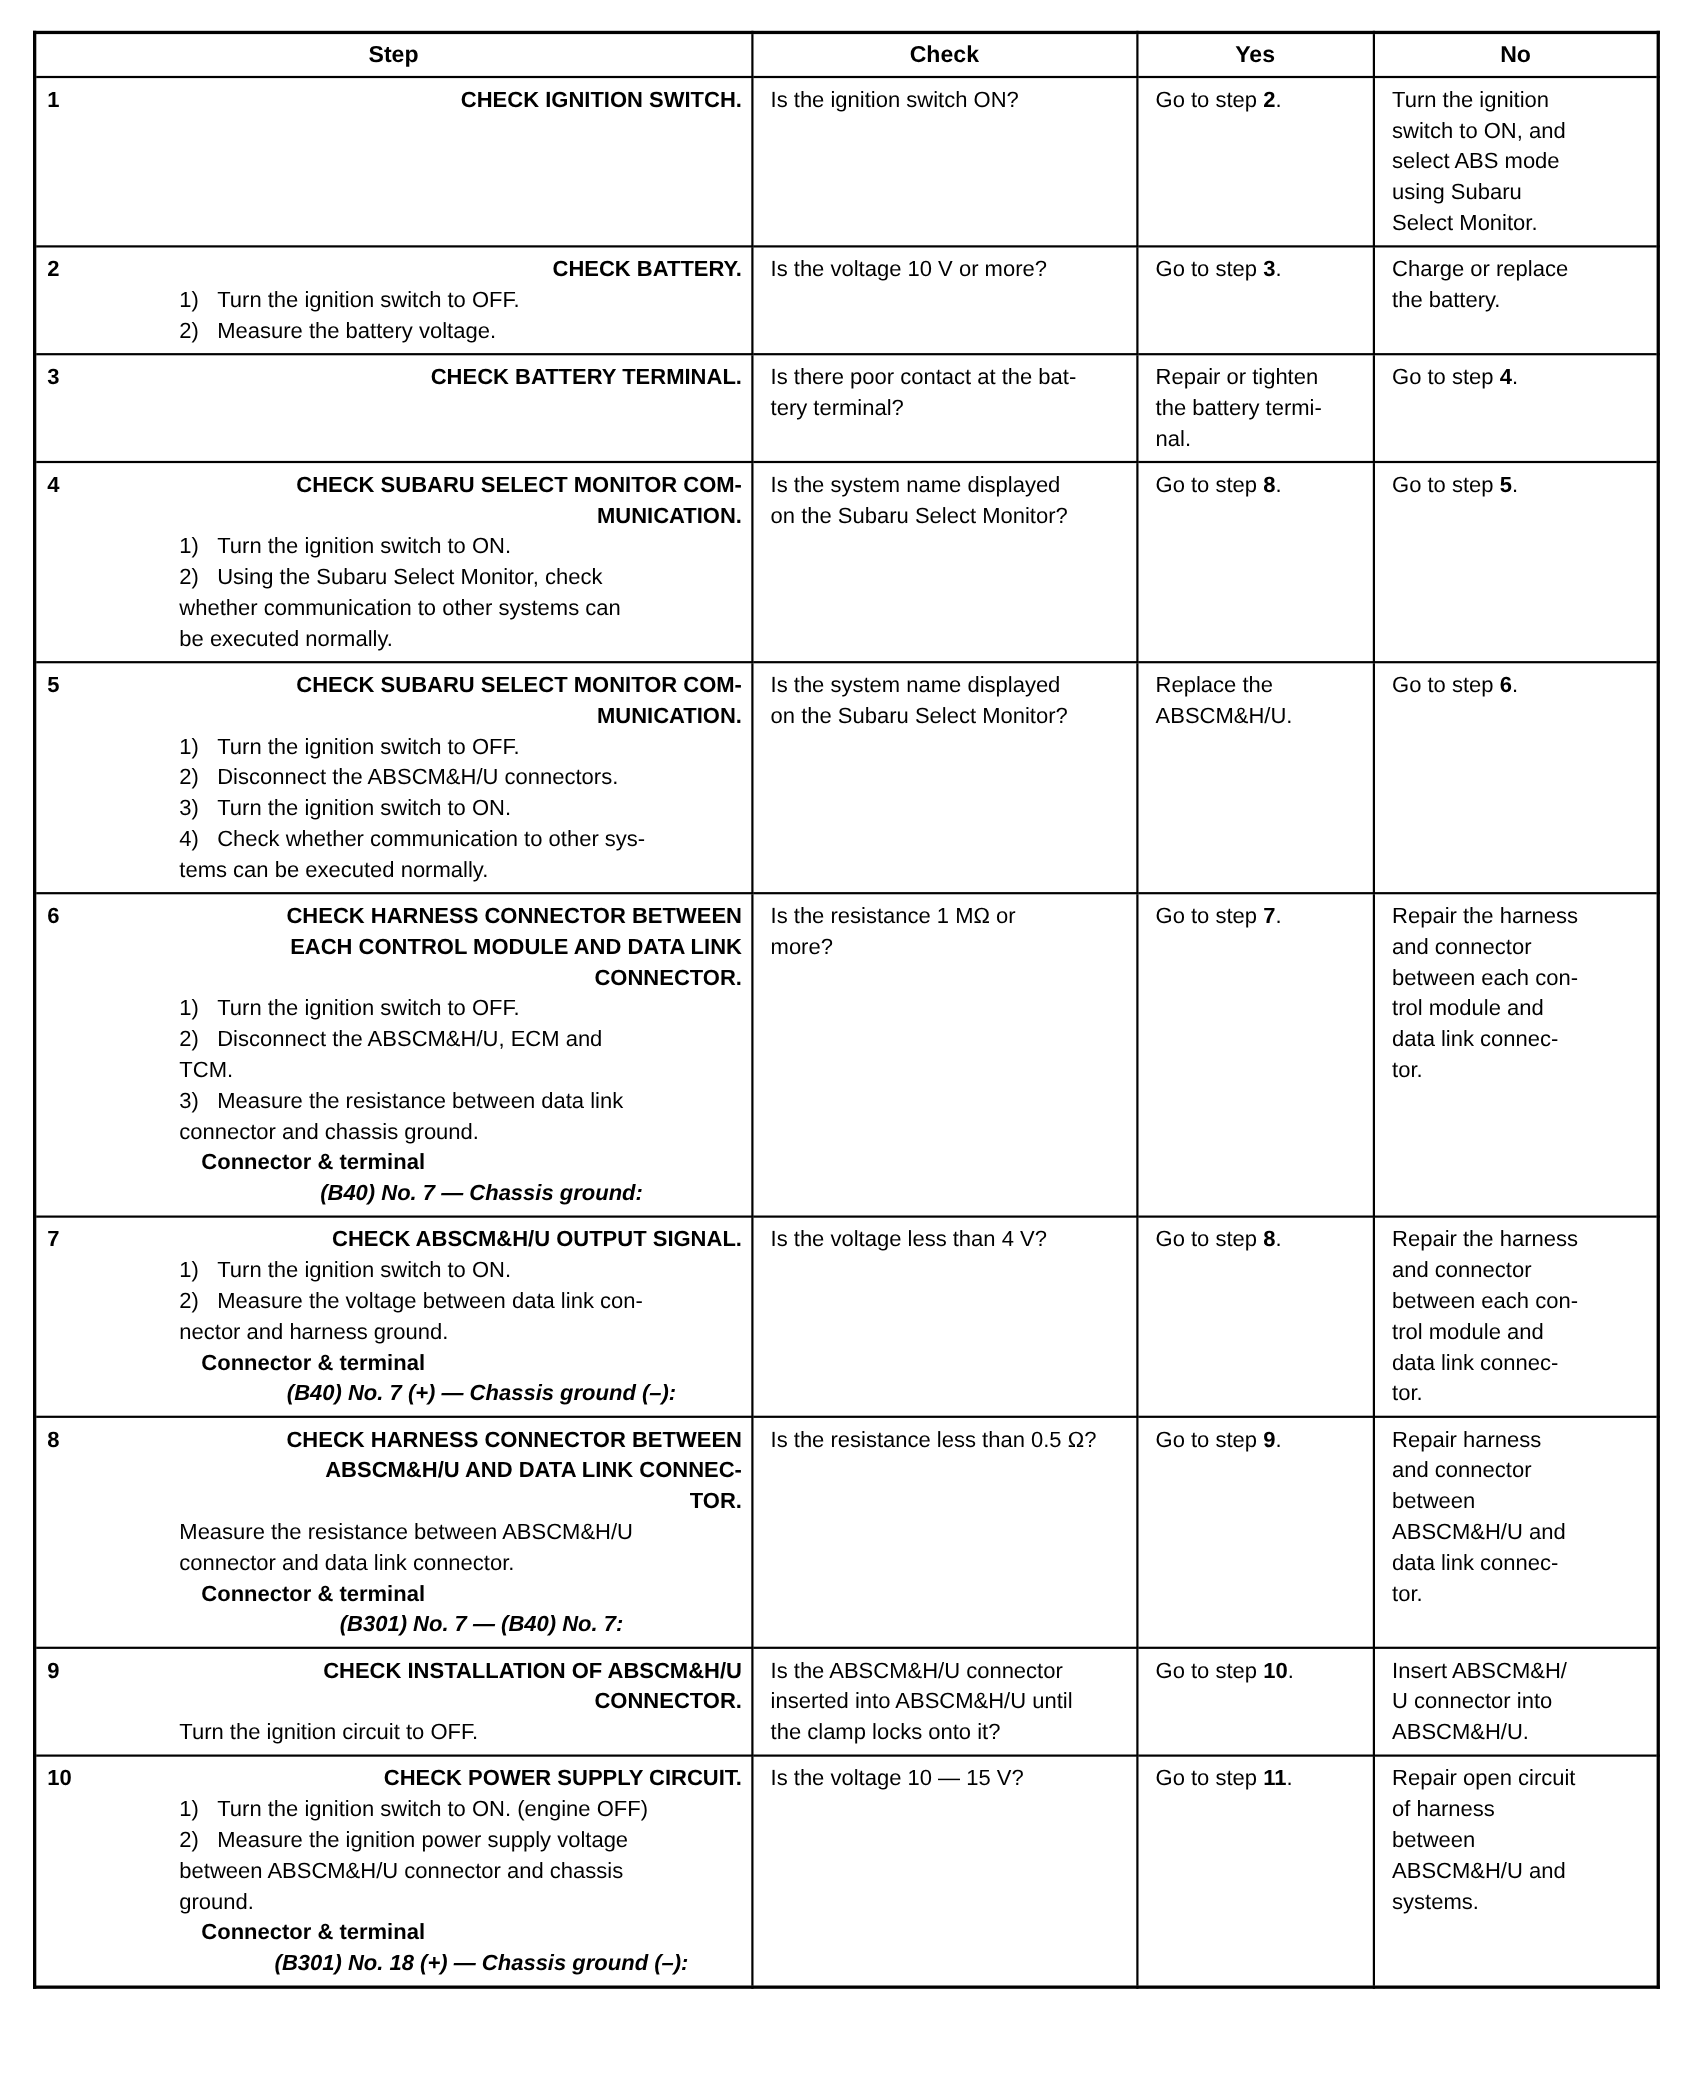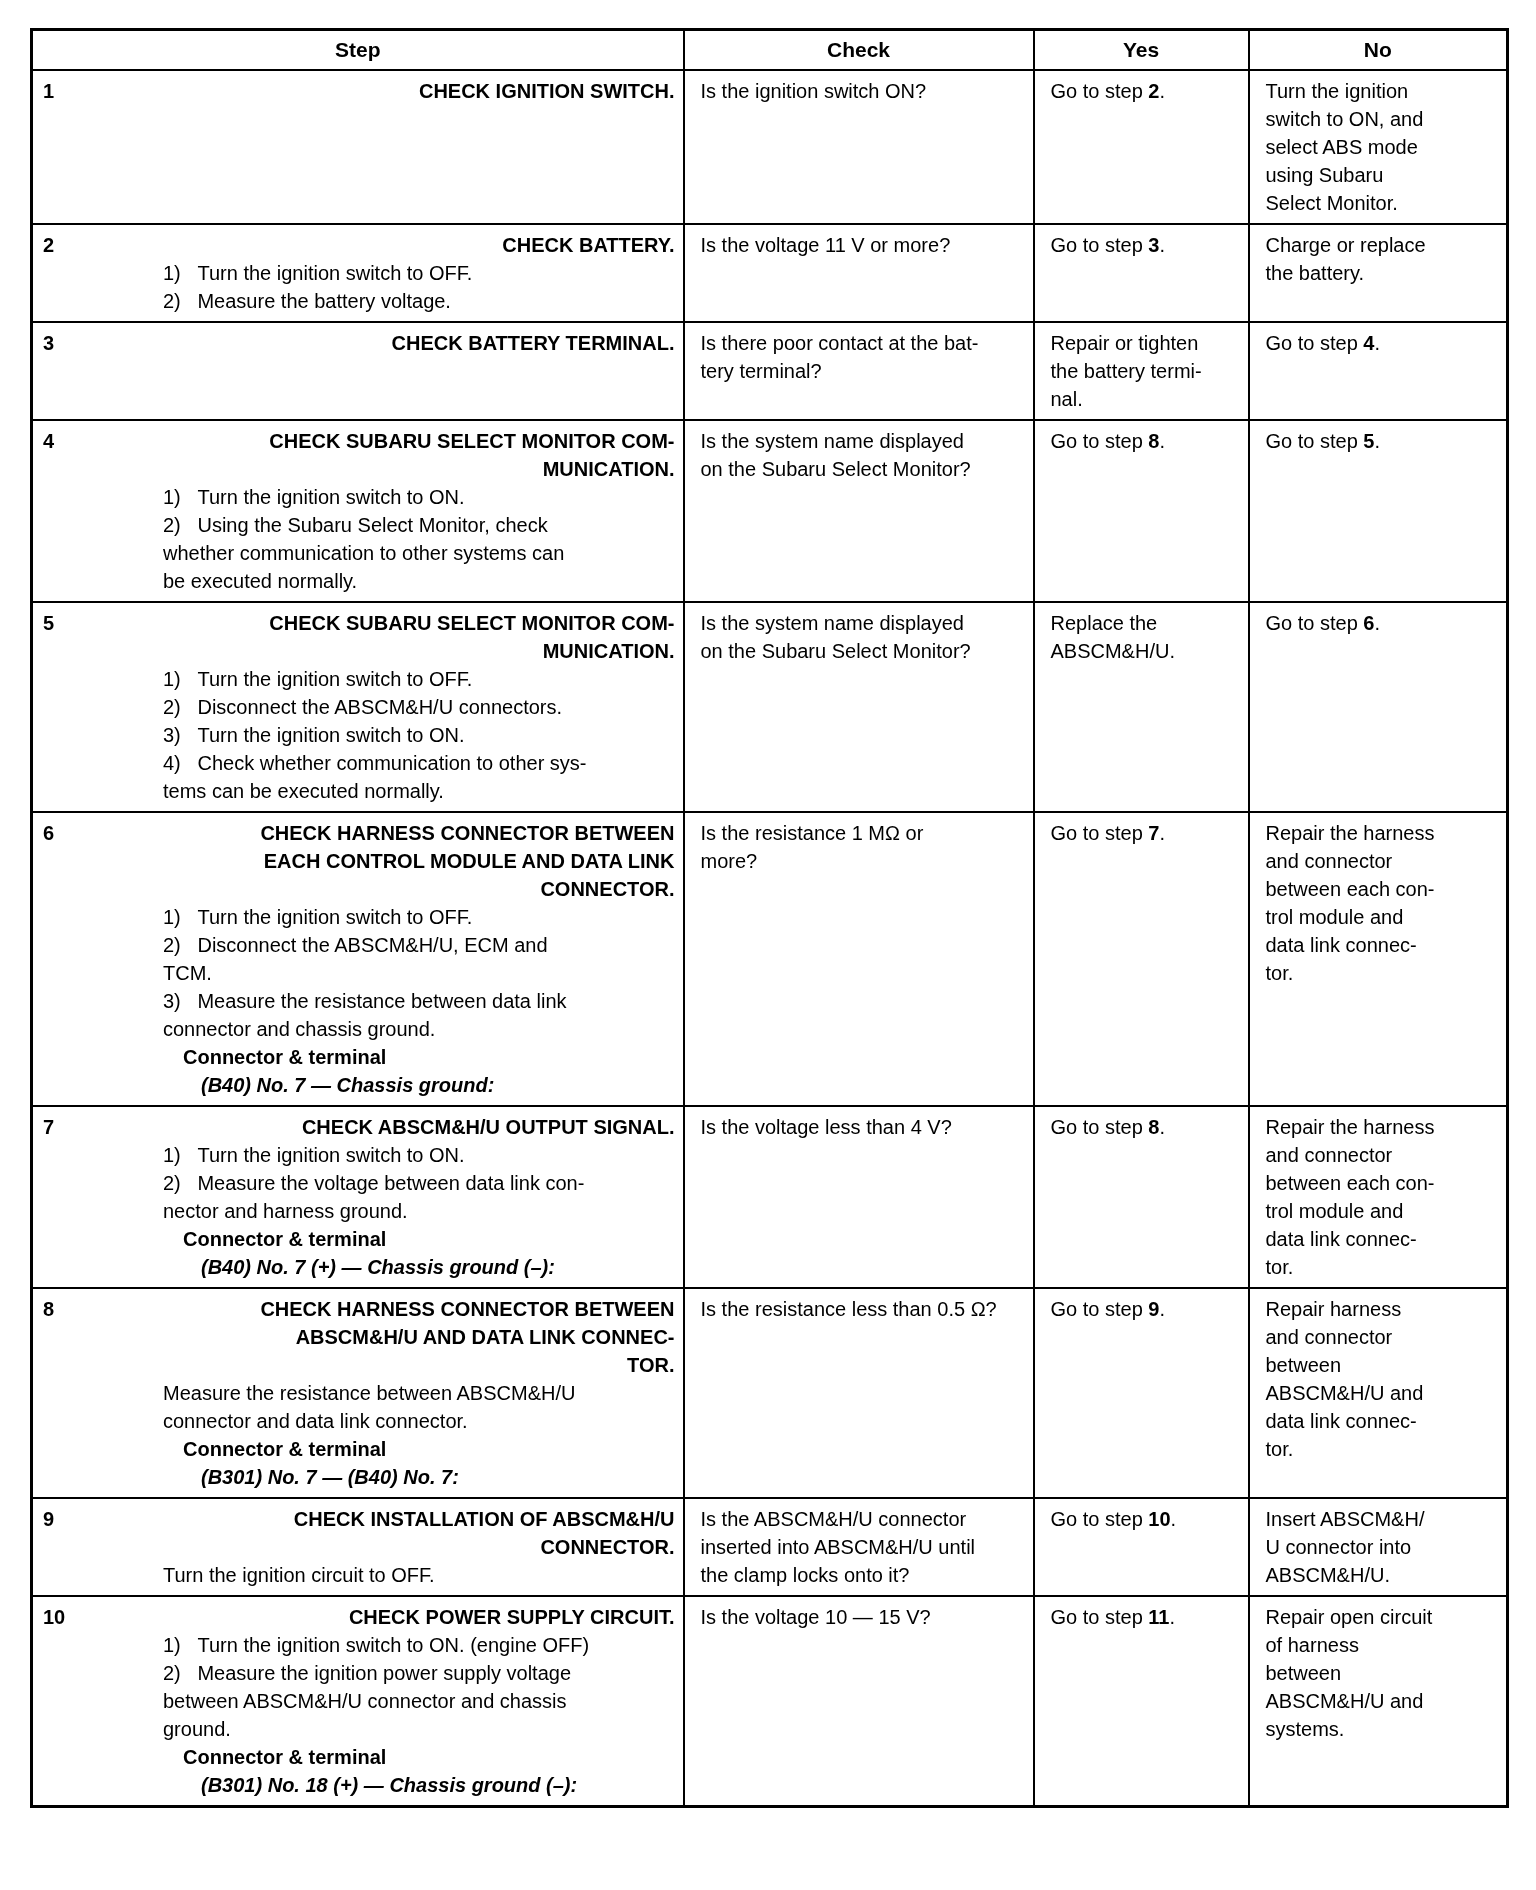--- a/index.html
+++ b/index.html
@@ -49,21 +49,21 @@
     flex:0 0 130px;
     width:130px;
     padding-left:10px;
     font-weight:bold;
   }
   .step-content{ flex:1; min-width:0; }
   .line{ min-height:28px; }
   .line.h{ font-weight:bold;text-align:right; }
   .line.b{ font-weight:normal; }
   .line.ci{ font-weight:bold; padding-left:20px; }
-  .line.cd{ font-weight:bold; font-style:italic; padding-left:38px; }
+  .line.cd{ font-weight:bold; font-style:italic; padding-left:38px;text-align:center; }
   .seg-bold{ font-weight:bold; }
 </style>
 </head>
 <body>
 
 <div class="page">
   <table class="trouble">
     <colgroup>
       <col style="width:652px">
       <col style="width:350px">
@@ -107,21 +107,21 @@
       <div class="step-flex">
         <div class="step-num">2</div>
         <div class="step-content">
                 <div class="line h"><span>CHECK BATTERY.</span></div>
                 <div class="line b"><span>1)&nbsp;&nbsp;&nbsp;Turn the ignition switch to OFF.</span></div>
                 <div class="line b"><span>2)&nbsp;&nbsp;&nbsp;Measure the battery voltage.</span></div>
               </div>
       </div>
     </td>
     <td class="check-cell">
-            <div class="line b"><span>Is the voltage 11 V or more?</span></div>
+            <div class="line b"><span>Is the voltage 10 V or more?</span></div>
           </td>
     <td class="yes-cell">
             <div class="line b"><span>Go to step </span><span class="seg-bold">3</span><span>.</span></div>
           </td>
     <td class="no-cell">
             <div class="line b"><span>Charge or replace</span></div>
             <div class="line b"><span>the battery.</span></div>
           </td>
   </tr>
         <tr>

